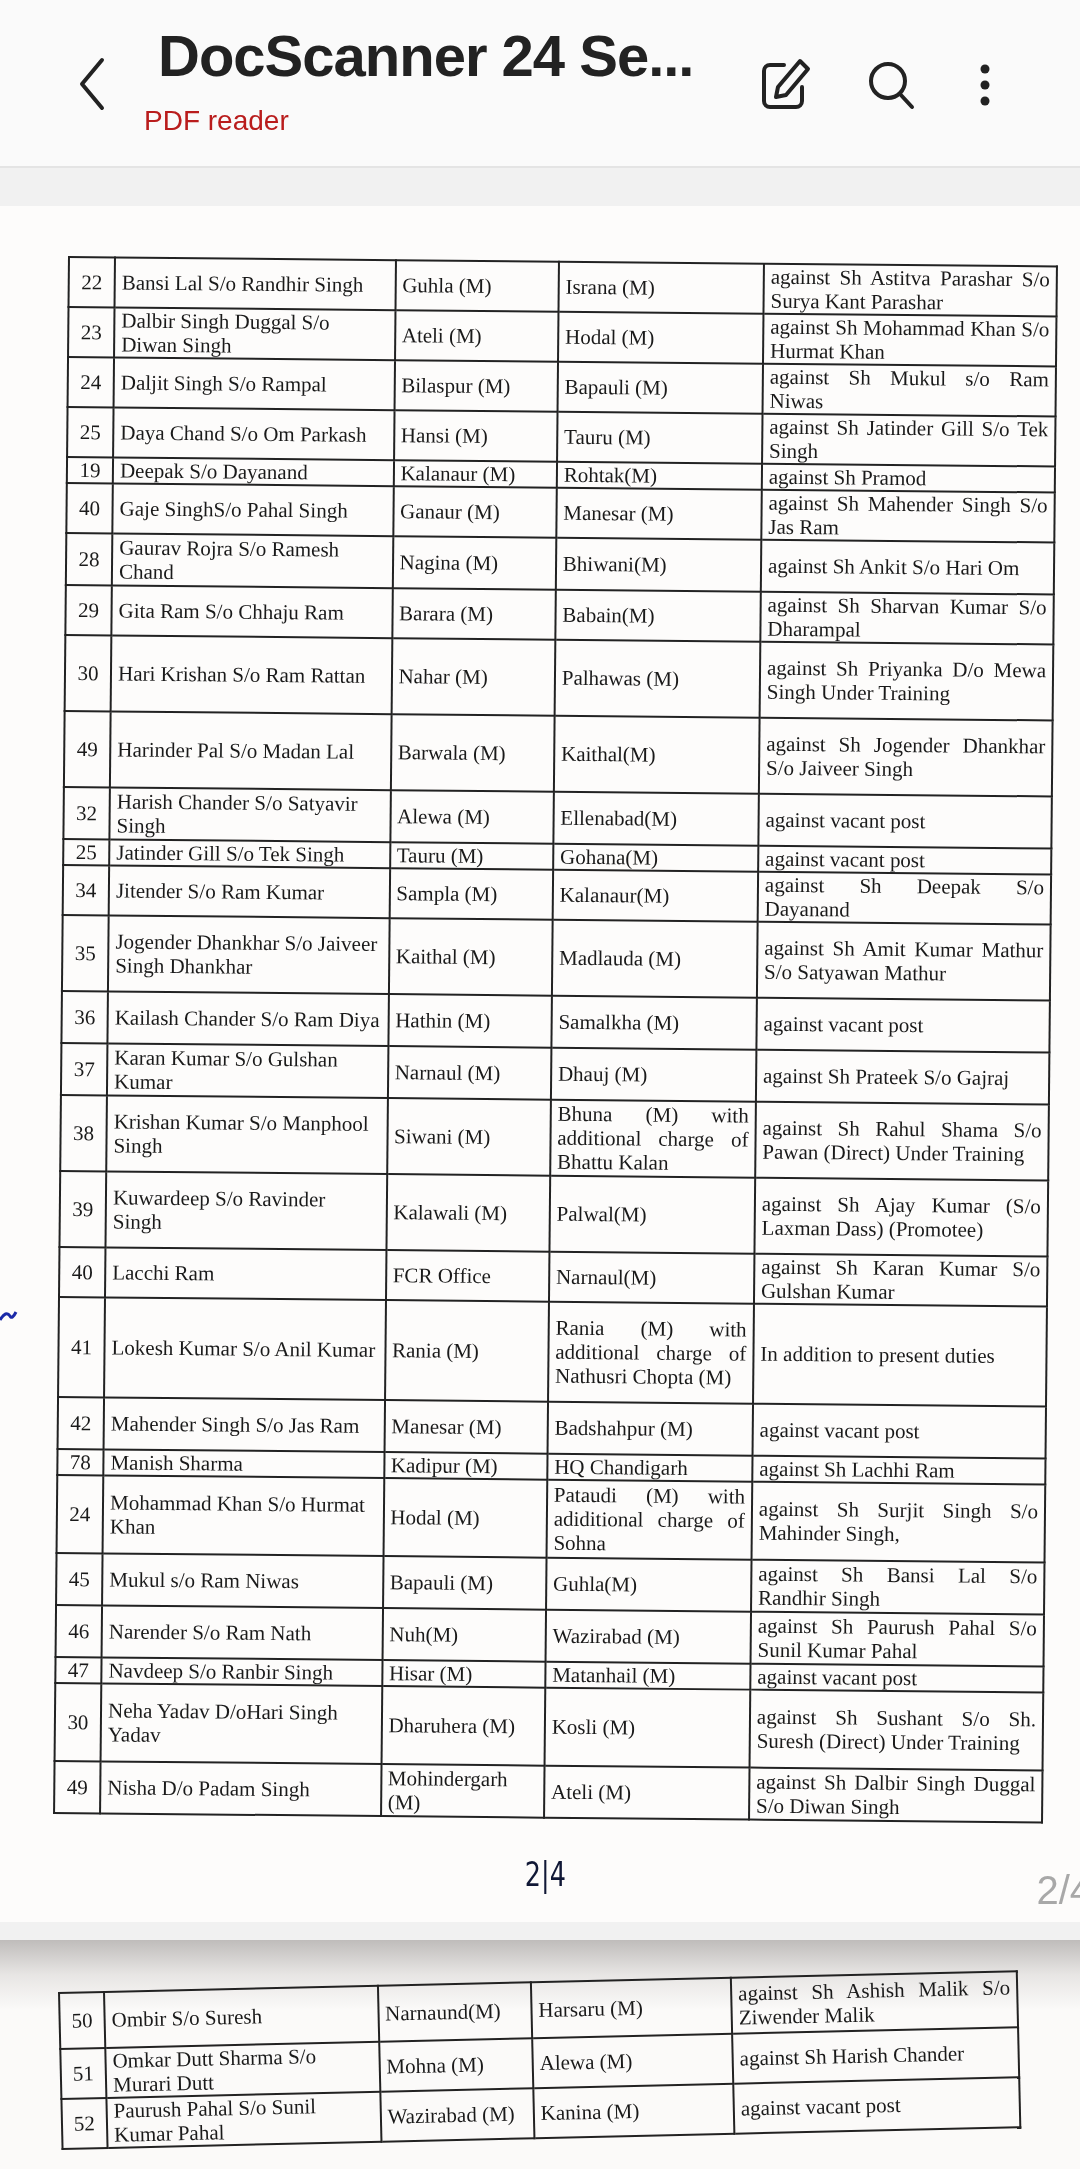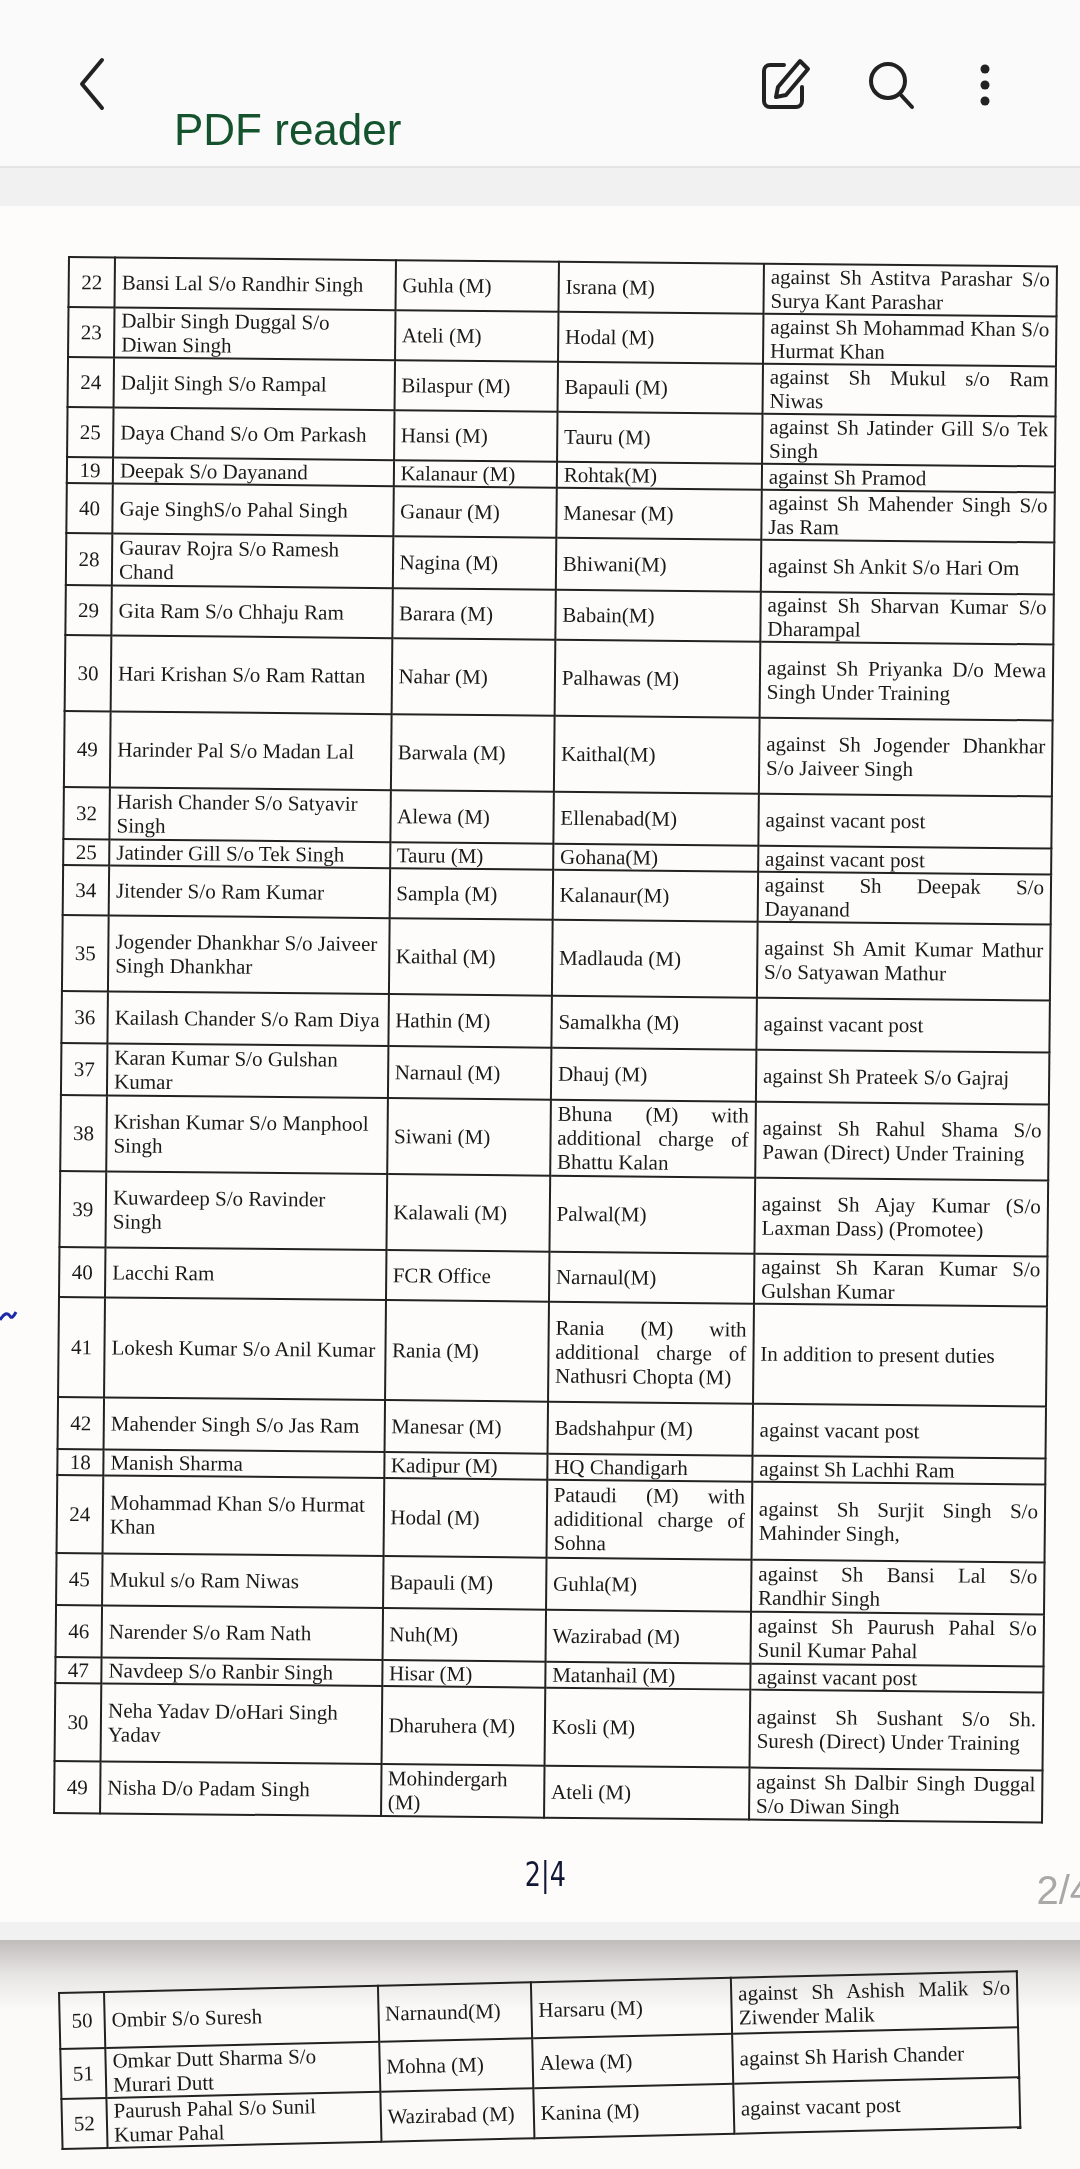--- a/index.html
+++ b/index.html
@@ -12,21 +12,21 @@
   .appbar {
     position: absolute; left: 0; top: 0; width: 1080px; height: 166px;
     background: #fafafa; border-bottom: 2px solid #e4e4e4;
   }
   .back-btn { position: absolute; left: 70px; top: 52px; width: 50px; height: 60px; }
   .title {
     position: absolute; left: 158px; top: 22px; font-size: 58px; font-weight: bold;
     color: #222; letter-spacing: -1px; white-space: nowrap;
   }
   .subtitle {
-    position: absolute; left: 174px; top: 105px; font-size: 44px; color: #14532d;
+    position: absolute; left: 144px; top: 105px; font-size: 28px; color: #b91c1c;
   }
   .icon-btn { position: absolute; top: 55px; width: 60px; height: 60px; }
   .edit-btn { left: 756px; }
   .search-btn { left: 862px; }
   .more-btn { left: 955px; }
 
   .page {
     position: absolute; left: 0; width: 1080px; background: #fdfcfb;
   }
   .page1 { top: 206px; height: 1716px; }
@@ -76,20 +76,21 @@
 </style>
 </head>
 <body>
 
 <div class="appbar">
   <div class="back-btn">
     <svg width="50" height="60" viewBox="0 0 50 60">
       <polyline points="32,8 12,32 32,56" fill="none" stroke="#222" stroke-width="4" stroke-linejoin="round" stroke-linecap="round"></polyline>
     </svg>
   </div>
+  <div class="title">DocScanner 24 Se...</div>
   <div class="subtitle">PDF reader</div>
   <div class="icon-btn edit-btn">
     <svg width="60" height="60" viewBox="0 0 60 60">
       <path d="M28 10 H14 a6 6 0 0 0 -6 6 V46 a6 6 0 0 0 6 6 H40 a6 6 0 0 0 6 -6 V32" fill="none" stroke="#222" stroke-width="4" stroke-linecap="round"></path>
       <path d="M44 6 L52 14 L30 40 L20 42 L22 32 Z" fill="none" stroke="#222" stroke-width="4" stroke-linejoin="round"></path>
     </svg>
   </div>
   <div class="icon-btn search-btn">
     <svg width="60" height="60" viewBox="0 0 60 60">
       <circle cx="26" cy="26" r="17" fill="none" stroke="#222" stroke-width="4"></circle>
@@ -256,21 +257,21 @@
           <td class="just">In addition to present duties</td>
         </tr>
         <tr style="height: 52px;">
           <td class="num">42</td>
           <td>Mahender Singh S/o Jas Ram</td>
           <td>Manesar (M)</td>
           <td class="just">Badshahpur (M)</td>
           <td class="just">against vacant post</td>
         </tr>
         <tr style="height: 24px;">
-          <td class="num">18</td>
+          <td class="num">78</td>
           <td>Manish Sharma</td>
           <td>Kadipur (M)</td>
           <td class="just">HQ Chandigarh</td>
           <td class="just">against Sh Lachhi Ram</td>
         </tr>
         <tr style="height: 78px;">
           <td class="num">24</td>
           <td>Mohammad Khan S/o Hurmat Khan</td>
           <td>Hodal (M)</td>
           <td class="just">Pataudi (M) with adiditional charge of Sohna</td>

